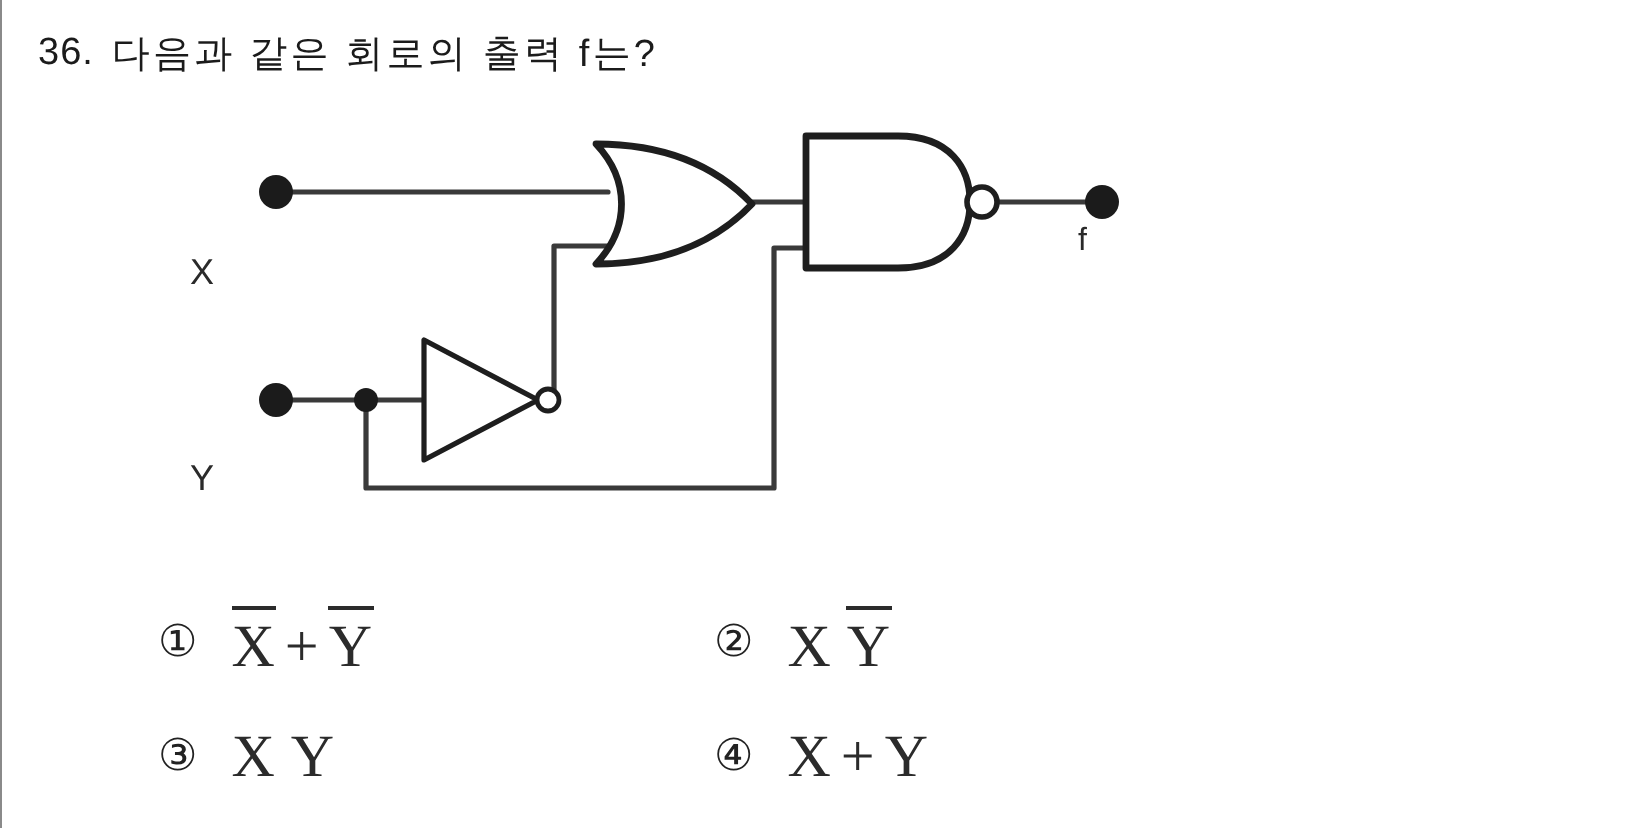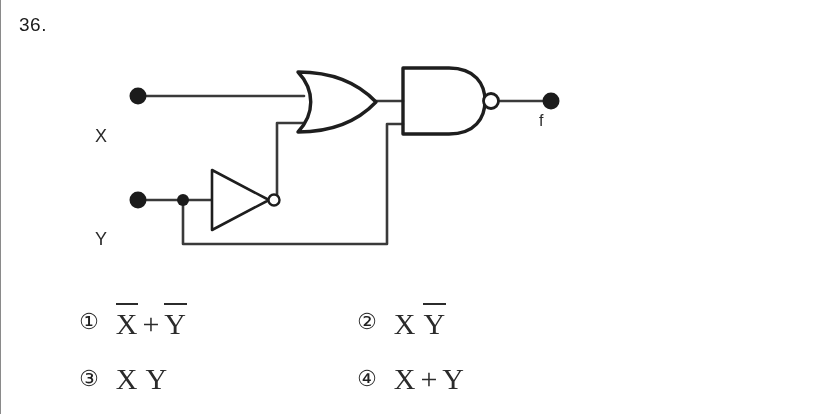--- a/index.html
+++ b/index.html
@@ -124,20 +124,21 @@
   }
   .gap { display: inline-block; width: 5px; }
 </style>
 </head>
 <body>
 
 <div id="page">
 
   <div class="question-line">
     <span class="q-number">36.</span>
+    <span class="q-text">다음과 같은 회로의 출력 f는?</span>
   </div>
 
   <div class="circuit-area">
 
     <span class="port-label label-x">X</span>
     <span class="port-label label-y">Y</span>
     <span class="port-label label-f">f</span>
 
     <svg class="circuit-svg" width="826" height="225" viewBox="0 0 826 225">
       <g fill="none" stroke="#3a3a3a" stroke-width="2.6" stroke-linecap="round" stroke-linejoin="round">

